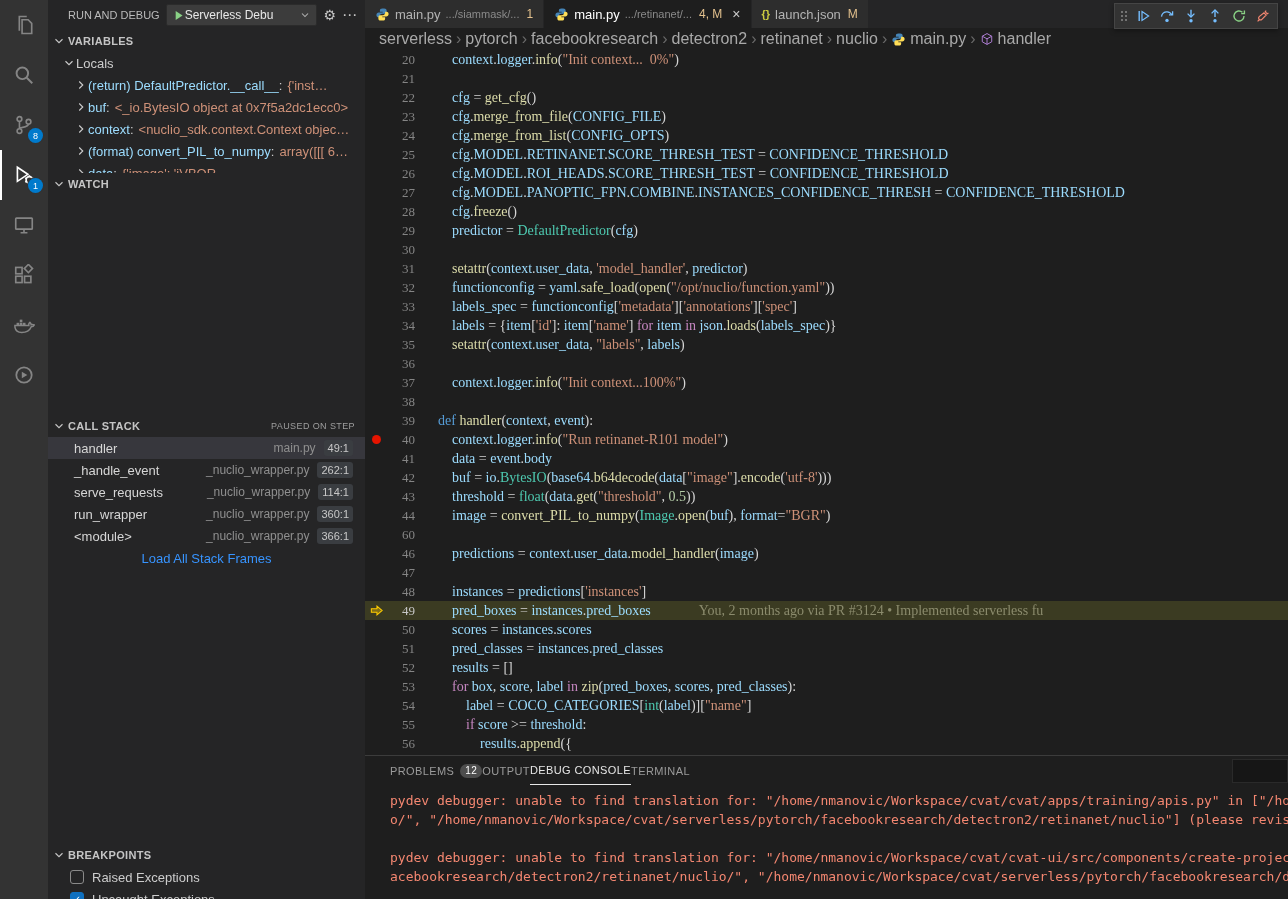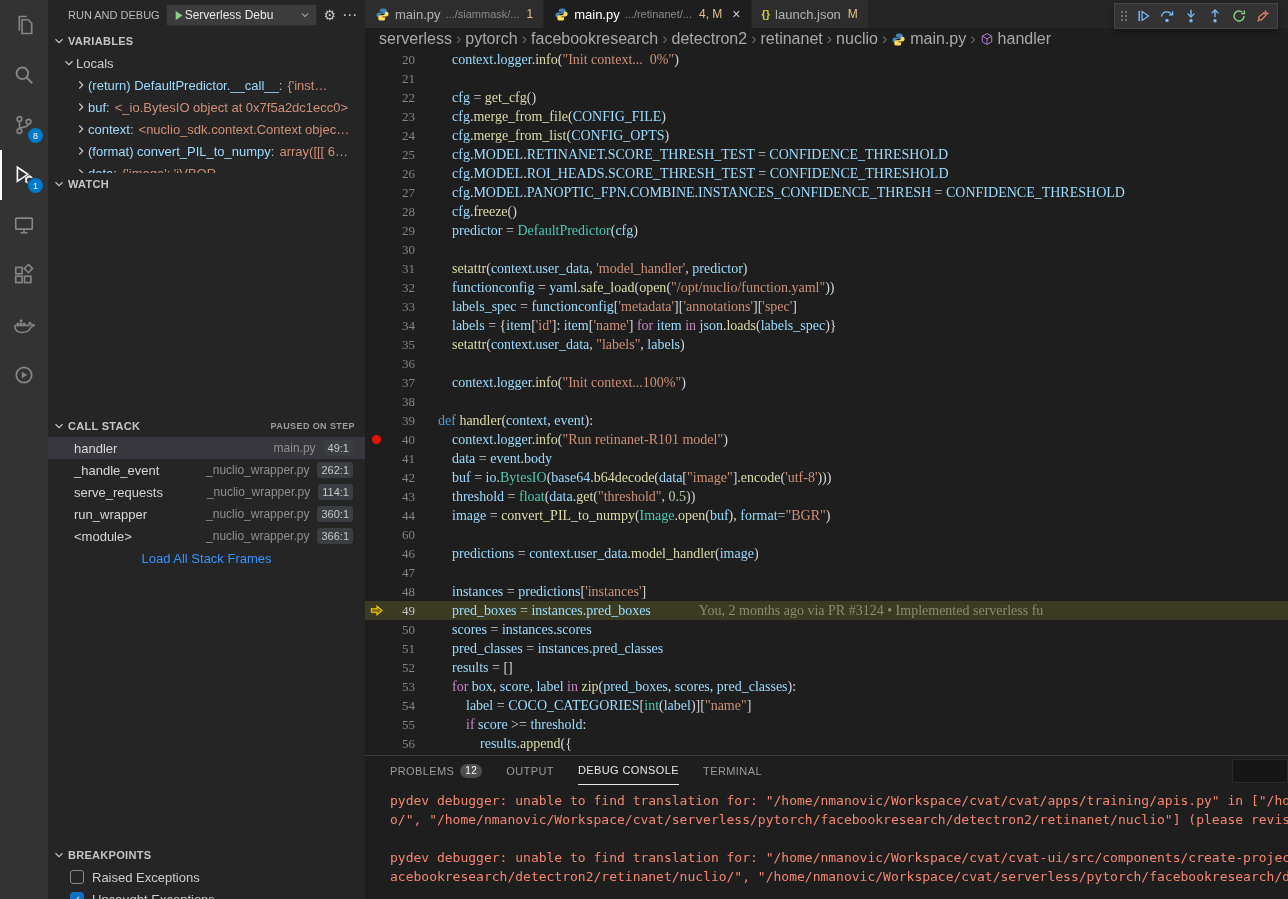--- a/index.html
+++ b/index.html
@@ -18,21 +18,21 @@
   .sb-header{display:flex;align-items:center;height:30px;padding:0 8px 0 20px;gap:6px}
   .sb-title{font-size:11px;color:#bbbbbb;white-space:nowrap}
   .cfg-dd{flex:1;min-width:0;height:22px;background:#3c3c3c;border:1px solid #2b2b2b;border-radius:2px;display:flex;align-items:center;padding:0 5px;font-size:12px;color:#e7e7e7;cursor:pointer}
   .cfg-dd .lbl{overflow:hidden;white-space:nowrap;text-overflow:ellipsis}
   .cfg-dd .chev{margin-left:auto;color:#b5b5b5}
   .sb-gear{font-size:14px;color:#c5c5c5;cursor:pointer}
   .sb-dots{font-size:15px;color:#c5c5c5;cursor:pointer}
   .sec{position:absolute;left:0;right:0;overflow:hidden}
   .sec-h{display:flex;align-items:center;height:22px;font-size:11px;font-weight:bold;color:#c5c5c5;padding:0 10px 0 4px;letter-spacing:.3px;cursor:pointer}
   .sec-h .chev-ic{width:16px;color:#c5c5c5}
-  .paused{margin-left:auto;font-size:9px;font-weight:bold;color:#9e9e9e;letter-spacing:.4px}
+  .paused{margin-left:auto;font-size:9px;font-weight:normal;color:#9e9e9e;letter-spacing:.4px}
   .scope-row{display:flex;align-items:center;height:22px;padding-left:14px;color:#cccccc;cursor:pointer}
   .var-row{display:flex;align-items:center;height:22px;padding-left:26px;white-space:nowrap;overflow:hidden;cursor:pointer}
   .var-name{color:#9cdcfe}
   .var-colon{color:#cccccc;margin-right:5px}
   .var-val{color:#ce9178}
   .frame{display:flex;align-items:center;height:22px;padding:0 12px 0 26px;color:#d6d6d6;cursor:pointer;white-space:nowrap}
   .frame.selected{background:#37373d}
   .frame .file{margin-left:auto;color:#8f8f8f;font-size:12px}
   .frame .pos{margin-left:8px;background:#3a3d41;border-radius:3px;padding:0 4px;font-size:11px;line-height:16px;color:#c8c8c8;flex:none}
   .load-link{height:22px;display:flex;align-items:center;justify-content:center;color:#3794ff;cursor:pointer}
@@ -65,21 +65,21 @@
   .lnum{width:28px;flex:none;text-align:right;color:#858585;font-size:13px}
   .cline.current .lnum{color:#c6c6c6}
   .ctext{margin-left:23px}
   .bp-dot{width:9px;height:9px;border-radius:50%;background:#e51400}
   .blame{color:#8b8b6d;margin-left:48px}
   .tk-pl{color:#d4d4d4}.tk-kw{color:#569cd6}.tk-ct{color:#c586c0}.tk-st{color:#ce9178}
   .tk-fn{color:#dcdcaa}.tk-v{color:#9cdcfe}.tk-cl{color:#4ec9b0}.tk-nu{color:#b5cea8}
 
   
   #panel{position:absolute;left:365px;top:755px;right:0;height:144px;background:#1e1e1e;border-top:1px solid #3c3c3c}
-  #ptabs{display:flex;align-items:center;height:29px;padding-left:25px;gap:24px;font-size:11px;letter-spacing:.4px;color:#9b9b9b}
+  #ptabs{display:flex;align-items:center;height:29px;padding-left:25px;font-size:11px;letter-spacing:.4px;color:#9b9b9b}
   .ptab{display:flex;align-items:center;gap:6px;height:100%;cursor:pointer}
   .ptab.active{color:#e7e7e7;border-bottom:1px solid #e7e7e7}
   .pbadge{background:#4d4d4d;color:#ffffff;border-radius:10px;padding:0 5px;font-size:10px;line-height:14px}
   #console{padding:6px 0 0 25px;font-family:"DejaVu Sans Mono",monospace;font-size:13px;line-height:19px;color:#f48771;white-space:pre;overflow:hidden}
   #filterbox{position:absolute;top:3px;right:0;width:56px;height:24px;background:#161616;border:1px solid #2a2a2a}
 </style>
 </head>
 <body>
 
 <div id="activitybar">

